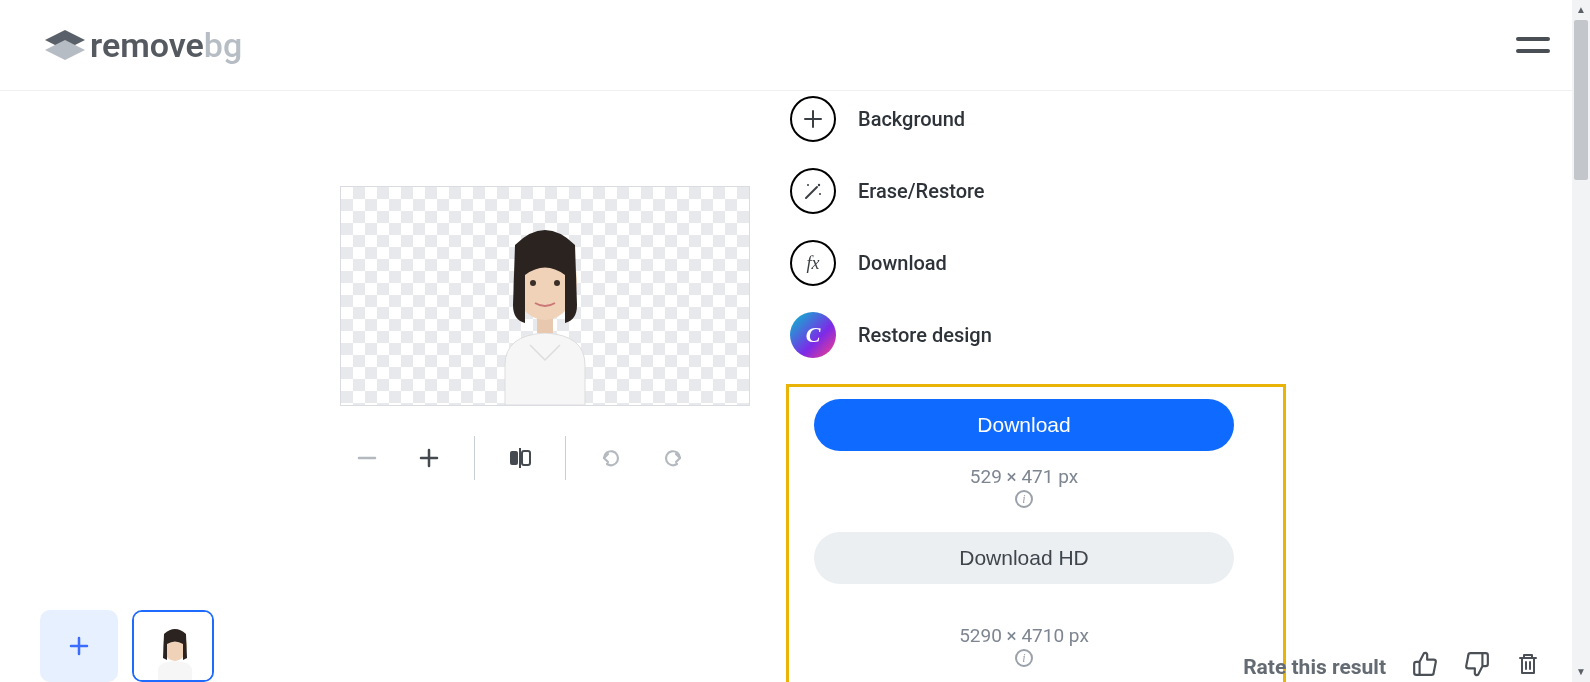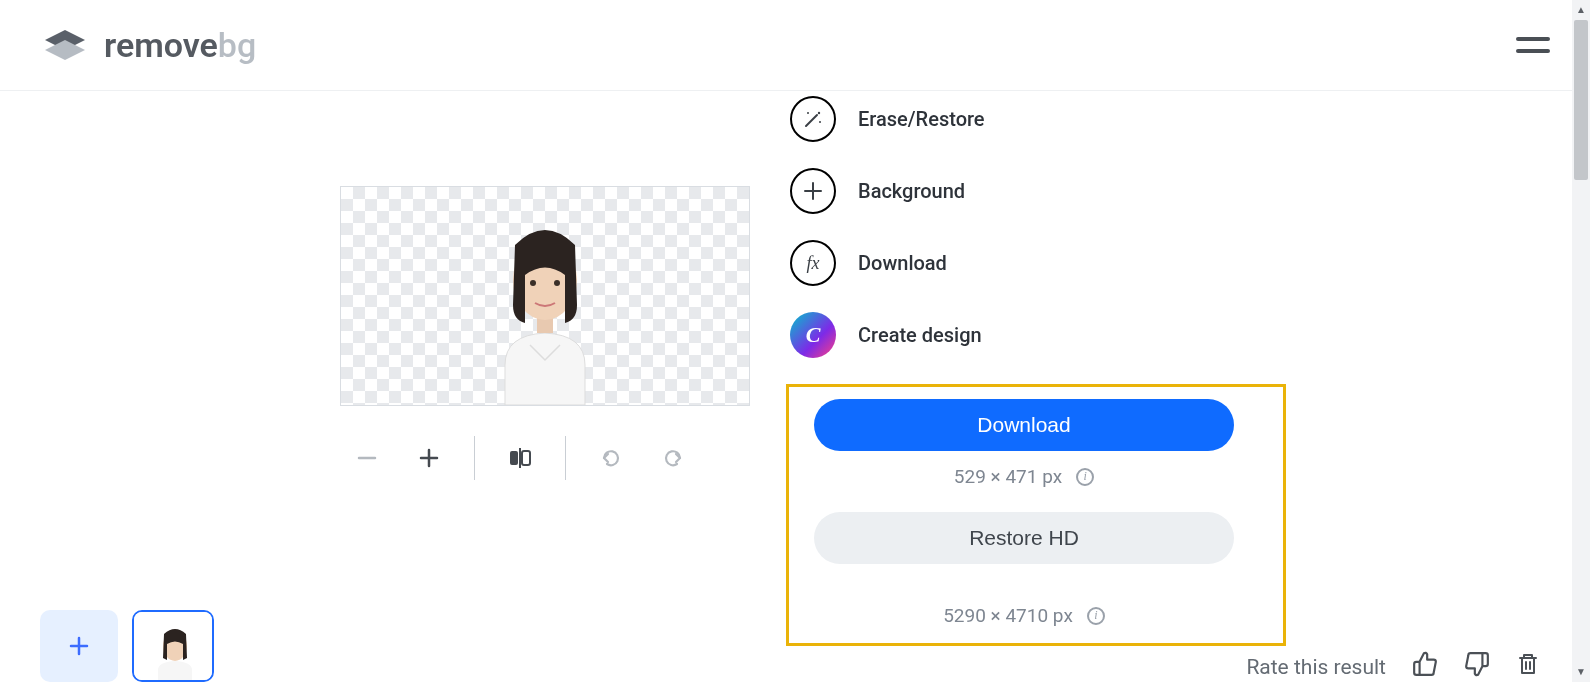--- a/index.html
+++ b/index.html
@@ -14,21 +14,20 @@
     .header {
       display: flex;
       align-items: center;
       justify-content: space-between;
       padding: 20px 40px;
       border-bottom: 1px solid #eef0f2;
     }
     .logo {
       display: flex;
       align-items: center;
-      gap: 14px;
     }
     .logo-icon {
       width: 50px;
       height: 50px;
       position: relative;
     }
     .logo-text {
       font-size: 34px;
       font-weight: 600;
       color: #555a61;
@@ -168,21 +167,22 @@
     }
     .dim-text {
       text-align: center;
       color: #7e8691;
       font-size: 19px;
       margin: 14px 0 24px 0;
       width: 420px;
       display: flex;
       align-items: center;
       justify-content: center;
-      gap: 14px;
+      gap: 2px;
+      flex-direction: column;
     }
     .info-circle {
       width: 18px;
       height: 18px;
       border: 2px solid #9aa1aa;
       border-radius: 50%;
       display: inline-flex;
       align-items: center;
       justify-content: center;
       font-size: 12px;
@@ -221,20 +221,21 @@
     }
     .rating-bar {
       position: absolute;
       right: 50px;
       bottom: 0px;
       display: flex;
       align-items: center;
       gap: 26px;
       color: #646b73;
       font-size: 21px;
+      font-weight: bold;
     }
     .rating-bar .icon-btn {
       cursor: pointer;
       color: #4b5056;
     }
     .scrollbar {
       position: absolute;
       right: 0;
       top: 0;
       width: 18px;
@@ -327,55 +328,55 @@
             <path d="M 19 12 A 7 7 0 1 0 16 18" fill="none" stroke="currentColor" stroke-width="2.2" stroke-linecap="round"></path>
             <path d="M 15 8 L 19 12 L 15 16" fill="none" stroke="currentColor" stroke-width="2.2" stroke-linecap="round" stroke-linejoin="round"></path>
           </svg>
       </div>
     </div>
   </div>
 
   <div class="edit-col">
     <div class="edit-option">
       <div class="opt-circle">
+        <svg width="20" height="20" viewBox="0 0 20 20">
+            <line x1="2" y1="10" x2="18" y2="10" stroke="currentColor" stroke-width="2" stroke-linecap="round"></line>
+            <line x1="10" y1="2" x2="10" y2="18" stroke="currentColor" stroke-width="2" stroke-linecap="round"></line>
+          </svg>
+      </div>
+      <span class="opt-label">Background</span>
+    </div>
+    <div class="edit-option">
+      <div class="opt-circle">
         <svg width="22" height="22" viewBox="0 0 22 22">
             <path d="M 4 18 L 15 7" stroke="currentColor" stroke-width="2" stroke-linecap="round"></path>
             <circle cx="17" cy="5" r="1.2" fill="currentColor"></circle>
             <circle cx="6" cy="5" r="1" fill="currentColor"></circle>
             <circle cx="18" cy="14" r="1" fill="currentColor"></circle>
           </svg>
       </div>
       <span class="opt-label">Erase/Restore</span>
     </div>
     <div class="edit-option">
-      <div class="opt-circle">
-        <svg width="20" height="20" viewBox="0 0 20 20">
-            <line x1="2" y1="10" x2="18" y2="10" stroke="currentColor" stroke-width="2" stroke-linecap="round"></line>
-            <line x1="10" y1="2" x2="10" y2="18" stroke="currentColor" stroke-width="2" stroke-linecap="round"></line>
-          </svg>
-      </div>
-      <span class="opt-label">Background</span>
-    </div>
-    <div class="edit-option">
       <div class="opt-circle" style="font-style:italic;font-family:Georgia,serif;font-size:18px;">fx</div>
       <span class="opt-label">Download</span>
     </div>
     <div class="edit-option">
       <div class="opt-circle canva-circle">C</div>
-      <span class="opt-label">Create design</span>
+      <span class="opt-label">Restore design</span>
     </div>
 
     <div class="download-section">
       <div class="annotation-box">
         <button class="btn btn-primary">Download</button>
         <div class="dim-text">
           <span>529 × 471 px</span>
           <span class="info-circle">i</span>
         </div>
-        <button class="btn btn-secondary">Restore HD</button>
+        <button class="btn btn-secondary">Download HD</button>
         <div class="dim-text" style="margin-bottom:4px;margin-top:40px;">
           <span>5290 × 4710 px</span>
           <span class="info-circle">i</span>
         </div>
       </div>
     </div>
   </div>
 </div>
 
 <div class="thumbnails">

